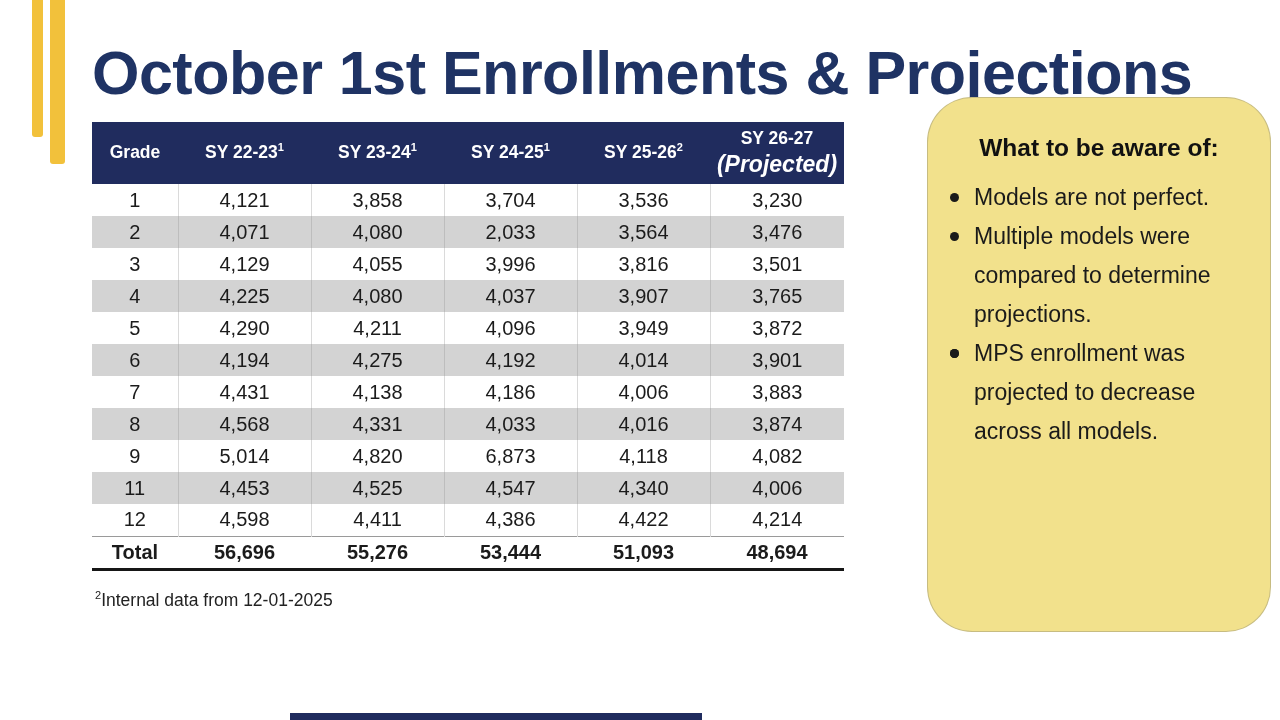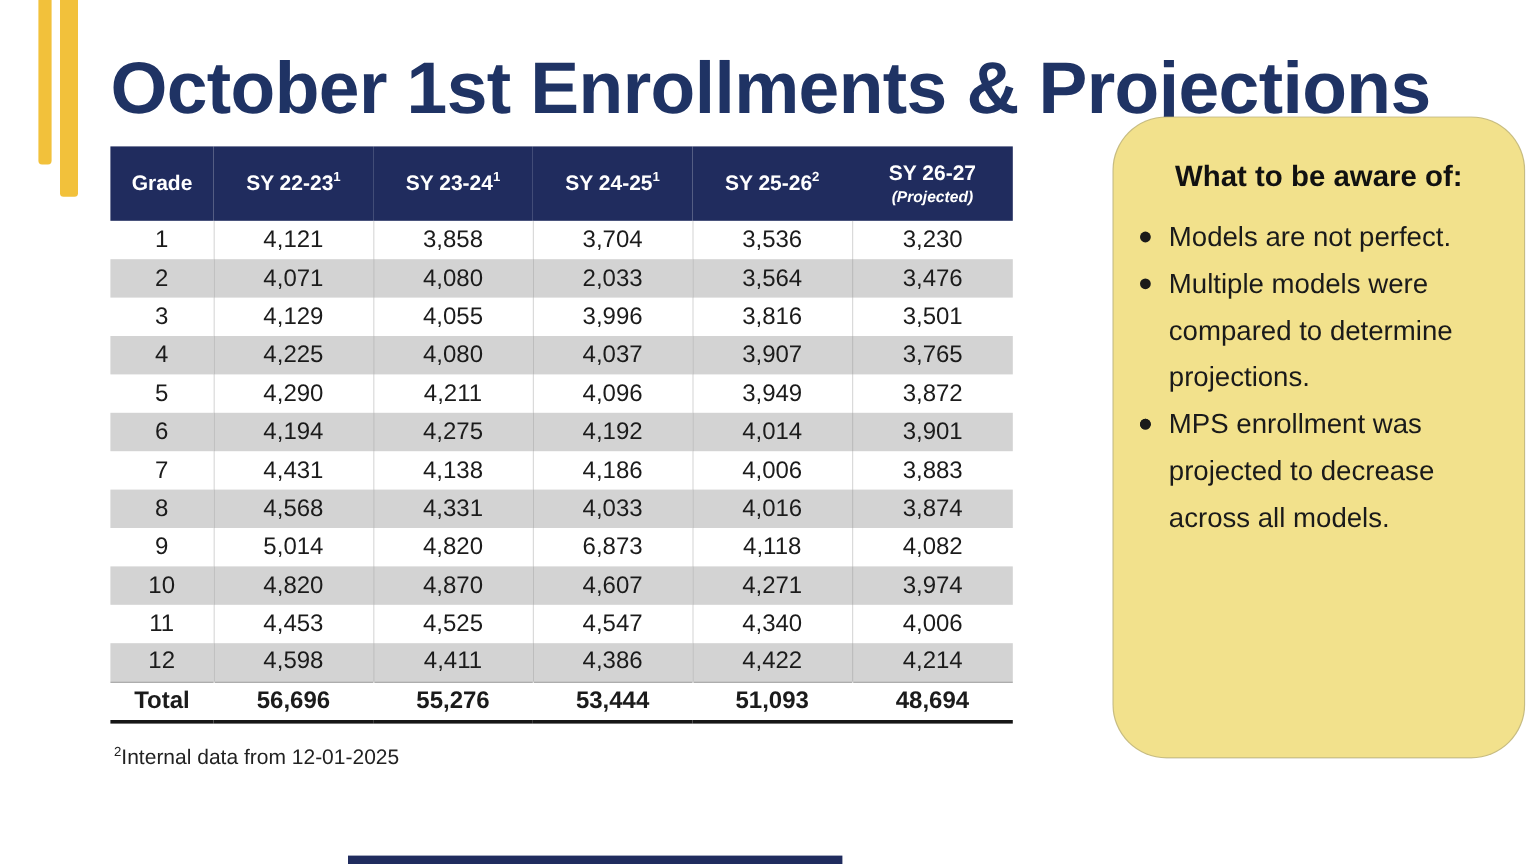--- a/index.html
+++ b/index.html
@@ -38,21 +38,21 @@
     background: var(--navy, #202C5E);
     color: #ffffff;
     font-size: 17.5px;
     font-weight: bold;
     height: 62px;
     text-align: center;
     vertical-align: middle;
     line-height: 1.25;
   }
   thead th sup { font-size: 11px; vertical-align: super; line-height: 0; }
-  thead th .subline { font-style: italic; font-weight: bold; font-size: 13px; }
+  thead th .subline { font-style: italic; font-weight: bold; font-size: 23px; }
   tbody td, tfoot td {
     font-size: 20px;
     color: #1b1b1b;
     text-align: center;
     height: 32px;
     vertical-align: middle;
   }
   tbody td { border-right: 1px solid rgba(150,150,150,0.35); }
   tbody td:last-child { border-right: none; }
   tbody tr:nth-child(even) { background: var(--row-gray, #D3D3D3); }
@@ -206,28 +206,20 @@
           </tr>
           <tr>
             <td>9</td>
             <td>5,014</td>
             <td>4,820</td>
             <td>6,873</td>
             <td>4,118</td>
             <td>4,082</td>
           </tr>
           <tr>
-            <td>10</td>
-            <td>4,820</td>
-            <td>4,870</td>
-            <td>4,607</td>
-            <td>4,271</td>
-            <td>3,974</td>
-          </tr>
-          <tr>
             <td>11</td>
             <td>4,453</td>
             <td>4,525</td>
             <td>4,547</td>
             <td>4,340</td>
             <td>4,006</td>
           </tr>
           <tr>
             <td>12</td>
             <td>4,598</td>

